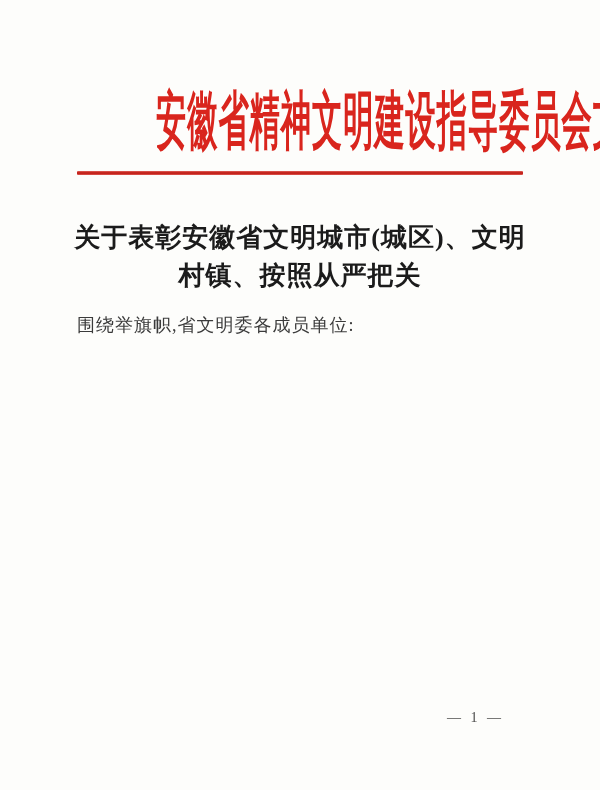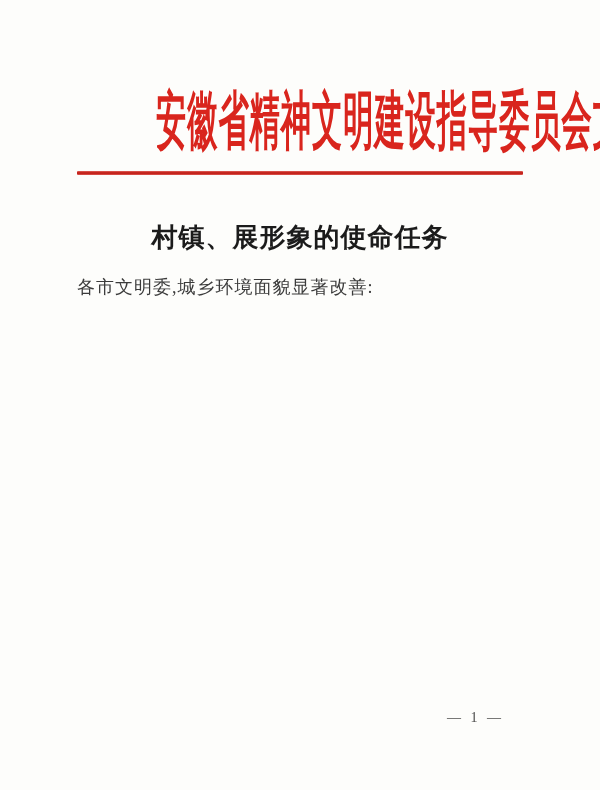--- a/index.html
+++ b/index.html
@@ -76,22 +76,23 @@
 <body>
 
 <div class="page">
 
   <div class="red-header">安徽省精神文明建设指导委员会文件</div>
 
 
   <div class="red-divider"></div>
 
   <h1 class="title">
-    <span class="title-line">村镇、展形象的使命任务</span>
+    <span class="title-line">关于表彰安徽省文明城市(城区)、文明</span>
+    <span class="title-line">村镇、按照从严把关</span>
   </h1>
 
   <div class="doc-body">
-    <p class="salutation">各市文明委,城乡环境面貌显著改善:</p>
+    <p class="salutation">围绕举旗帜,省文明委各成员单位:</p>
   </div>
 
   <div class="page-number">— 1 —</div>
 
 </div>
 
 </body></html>

